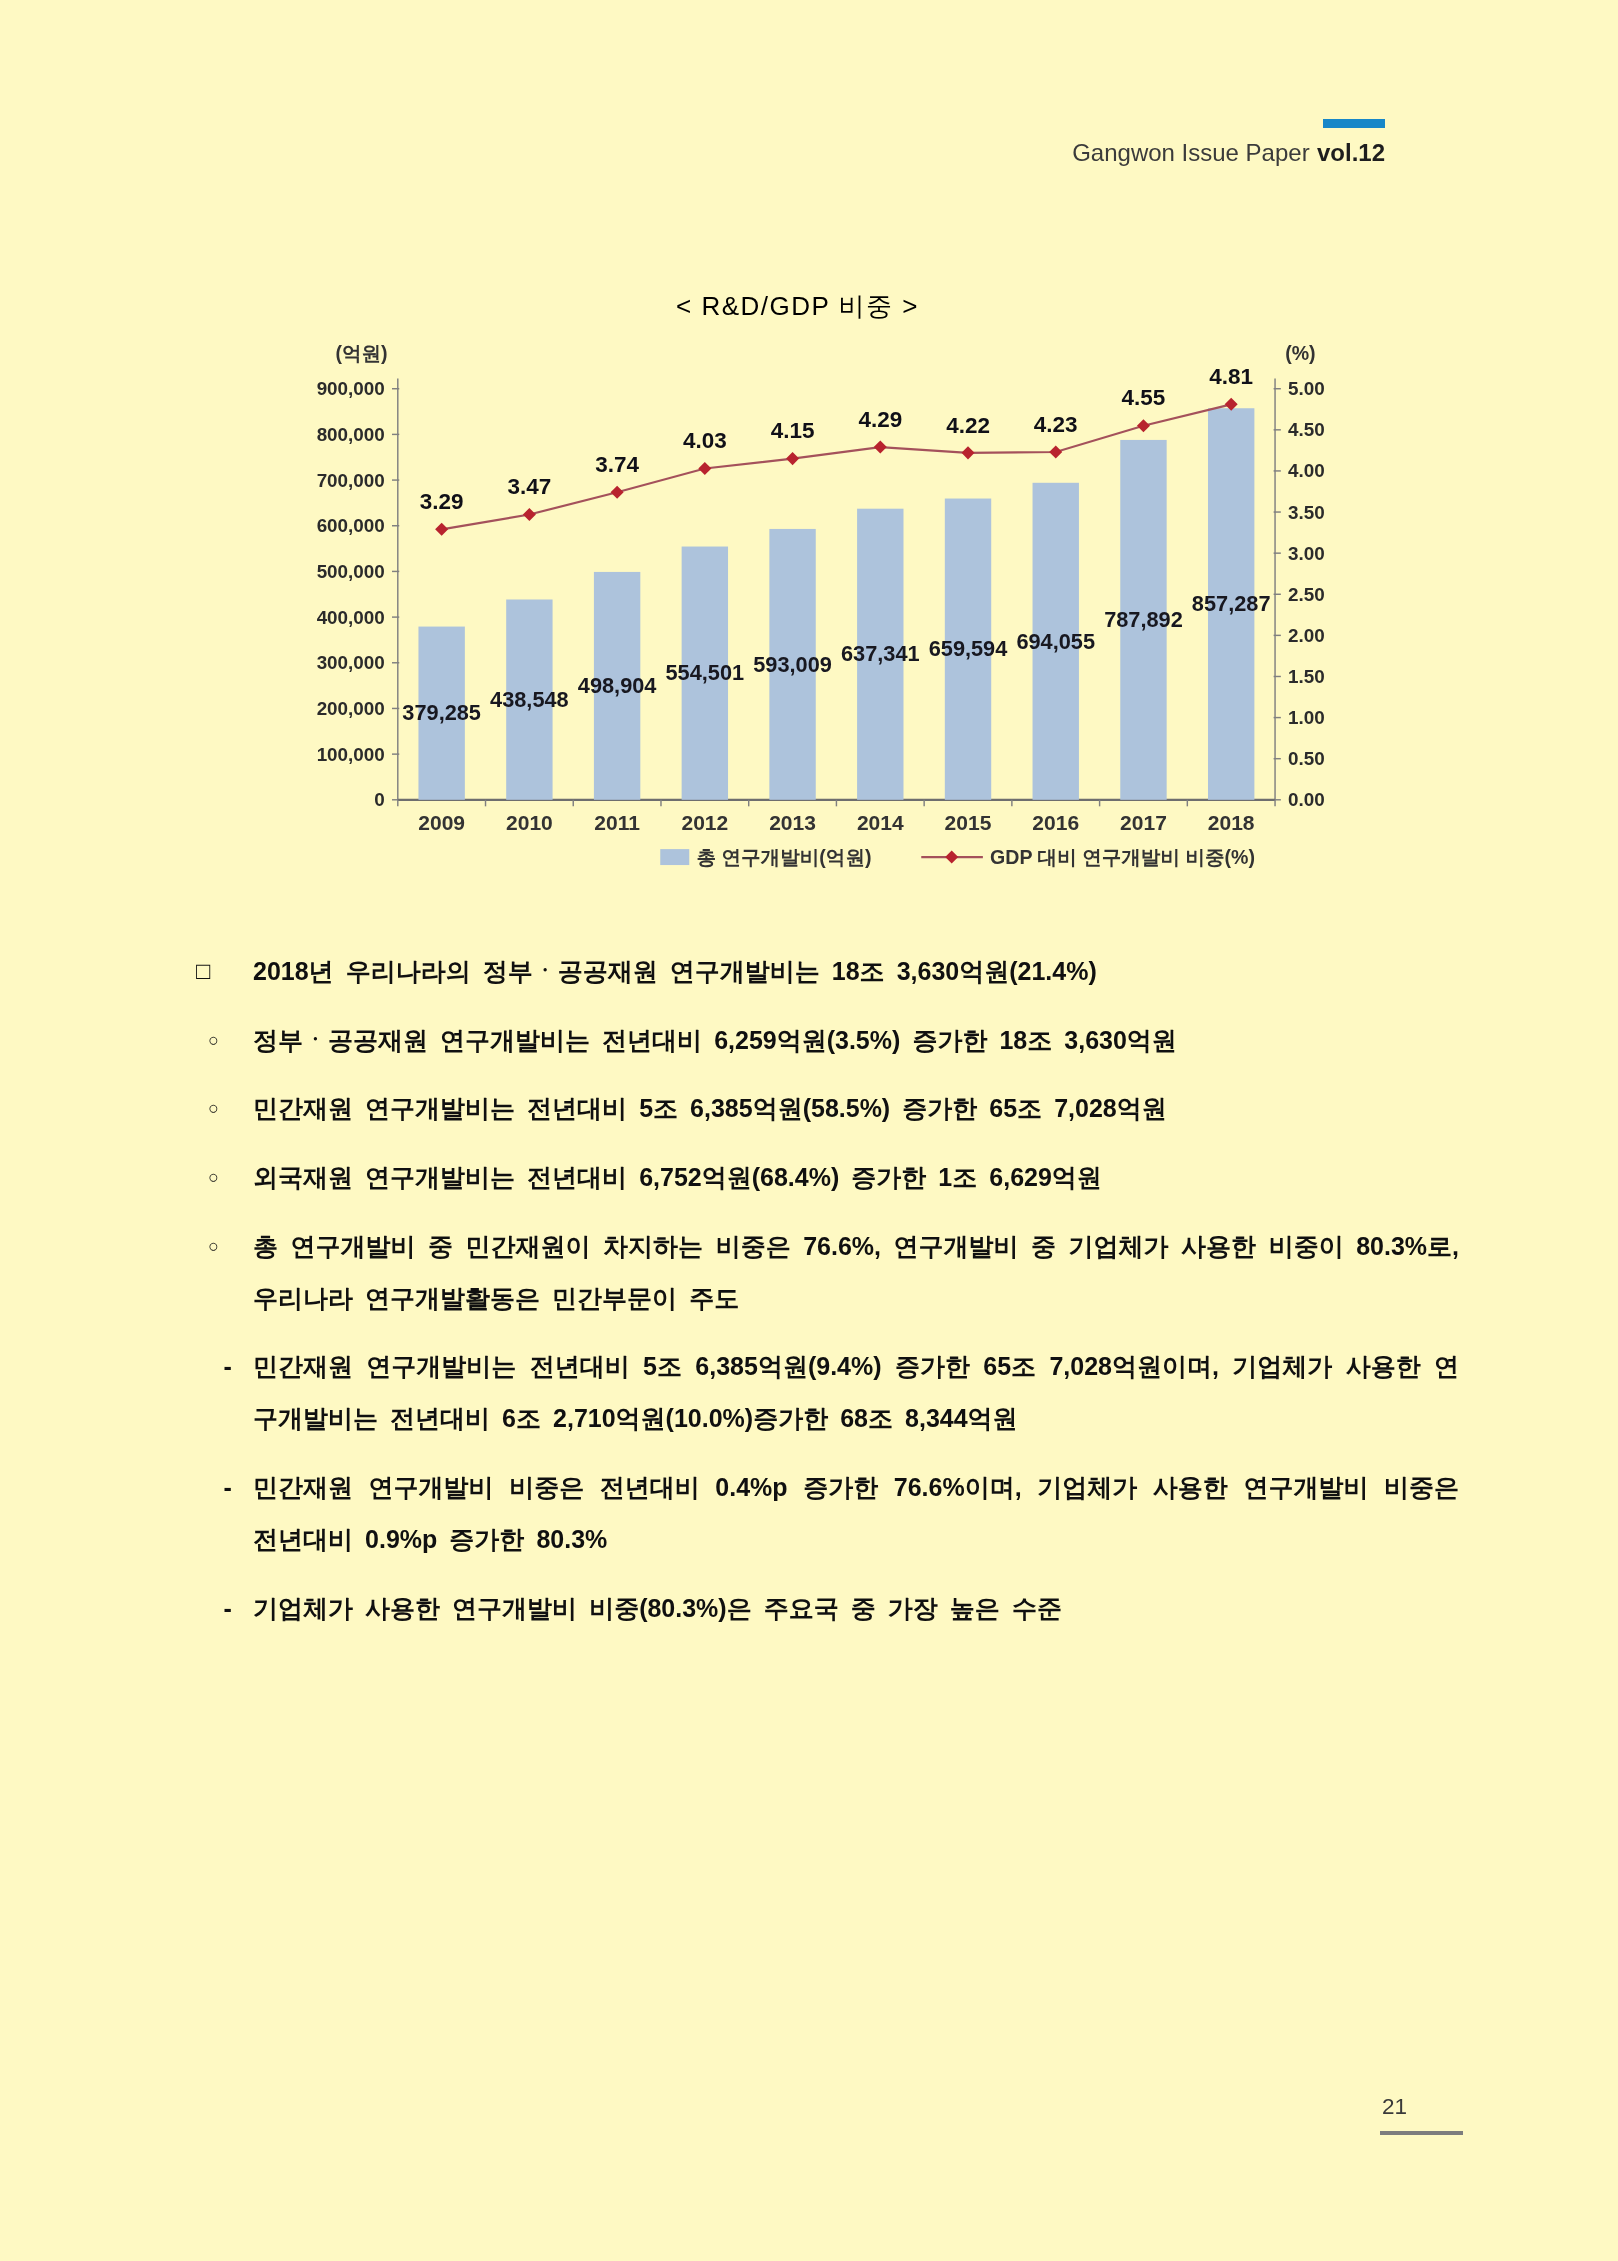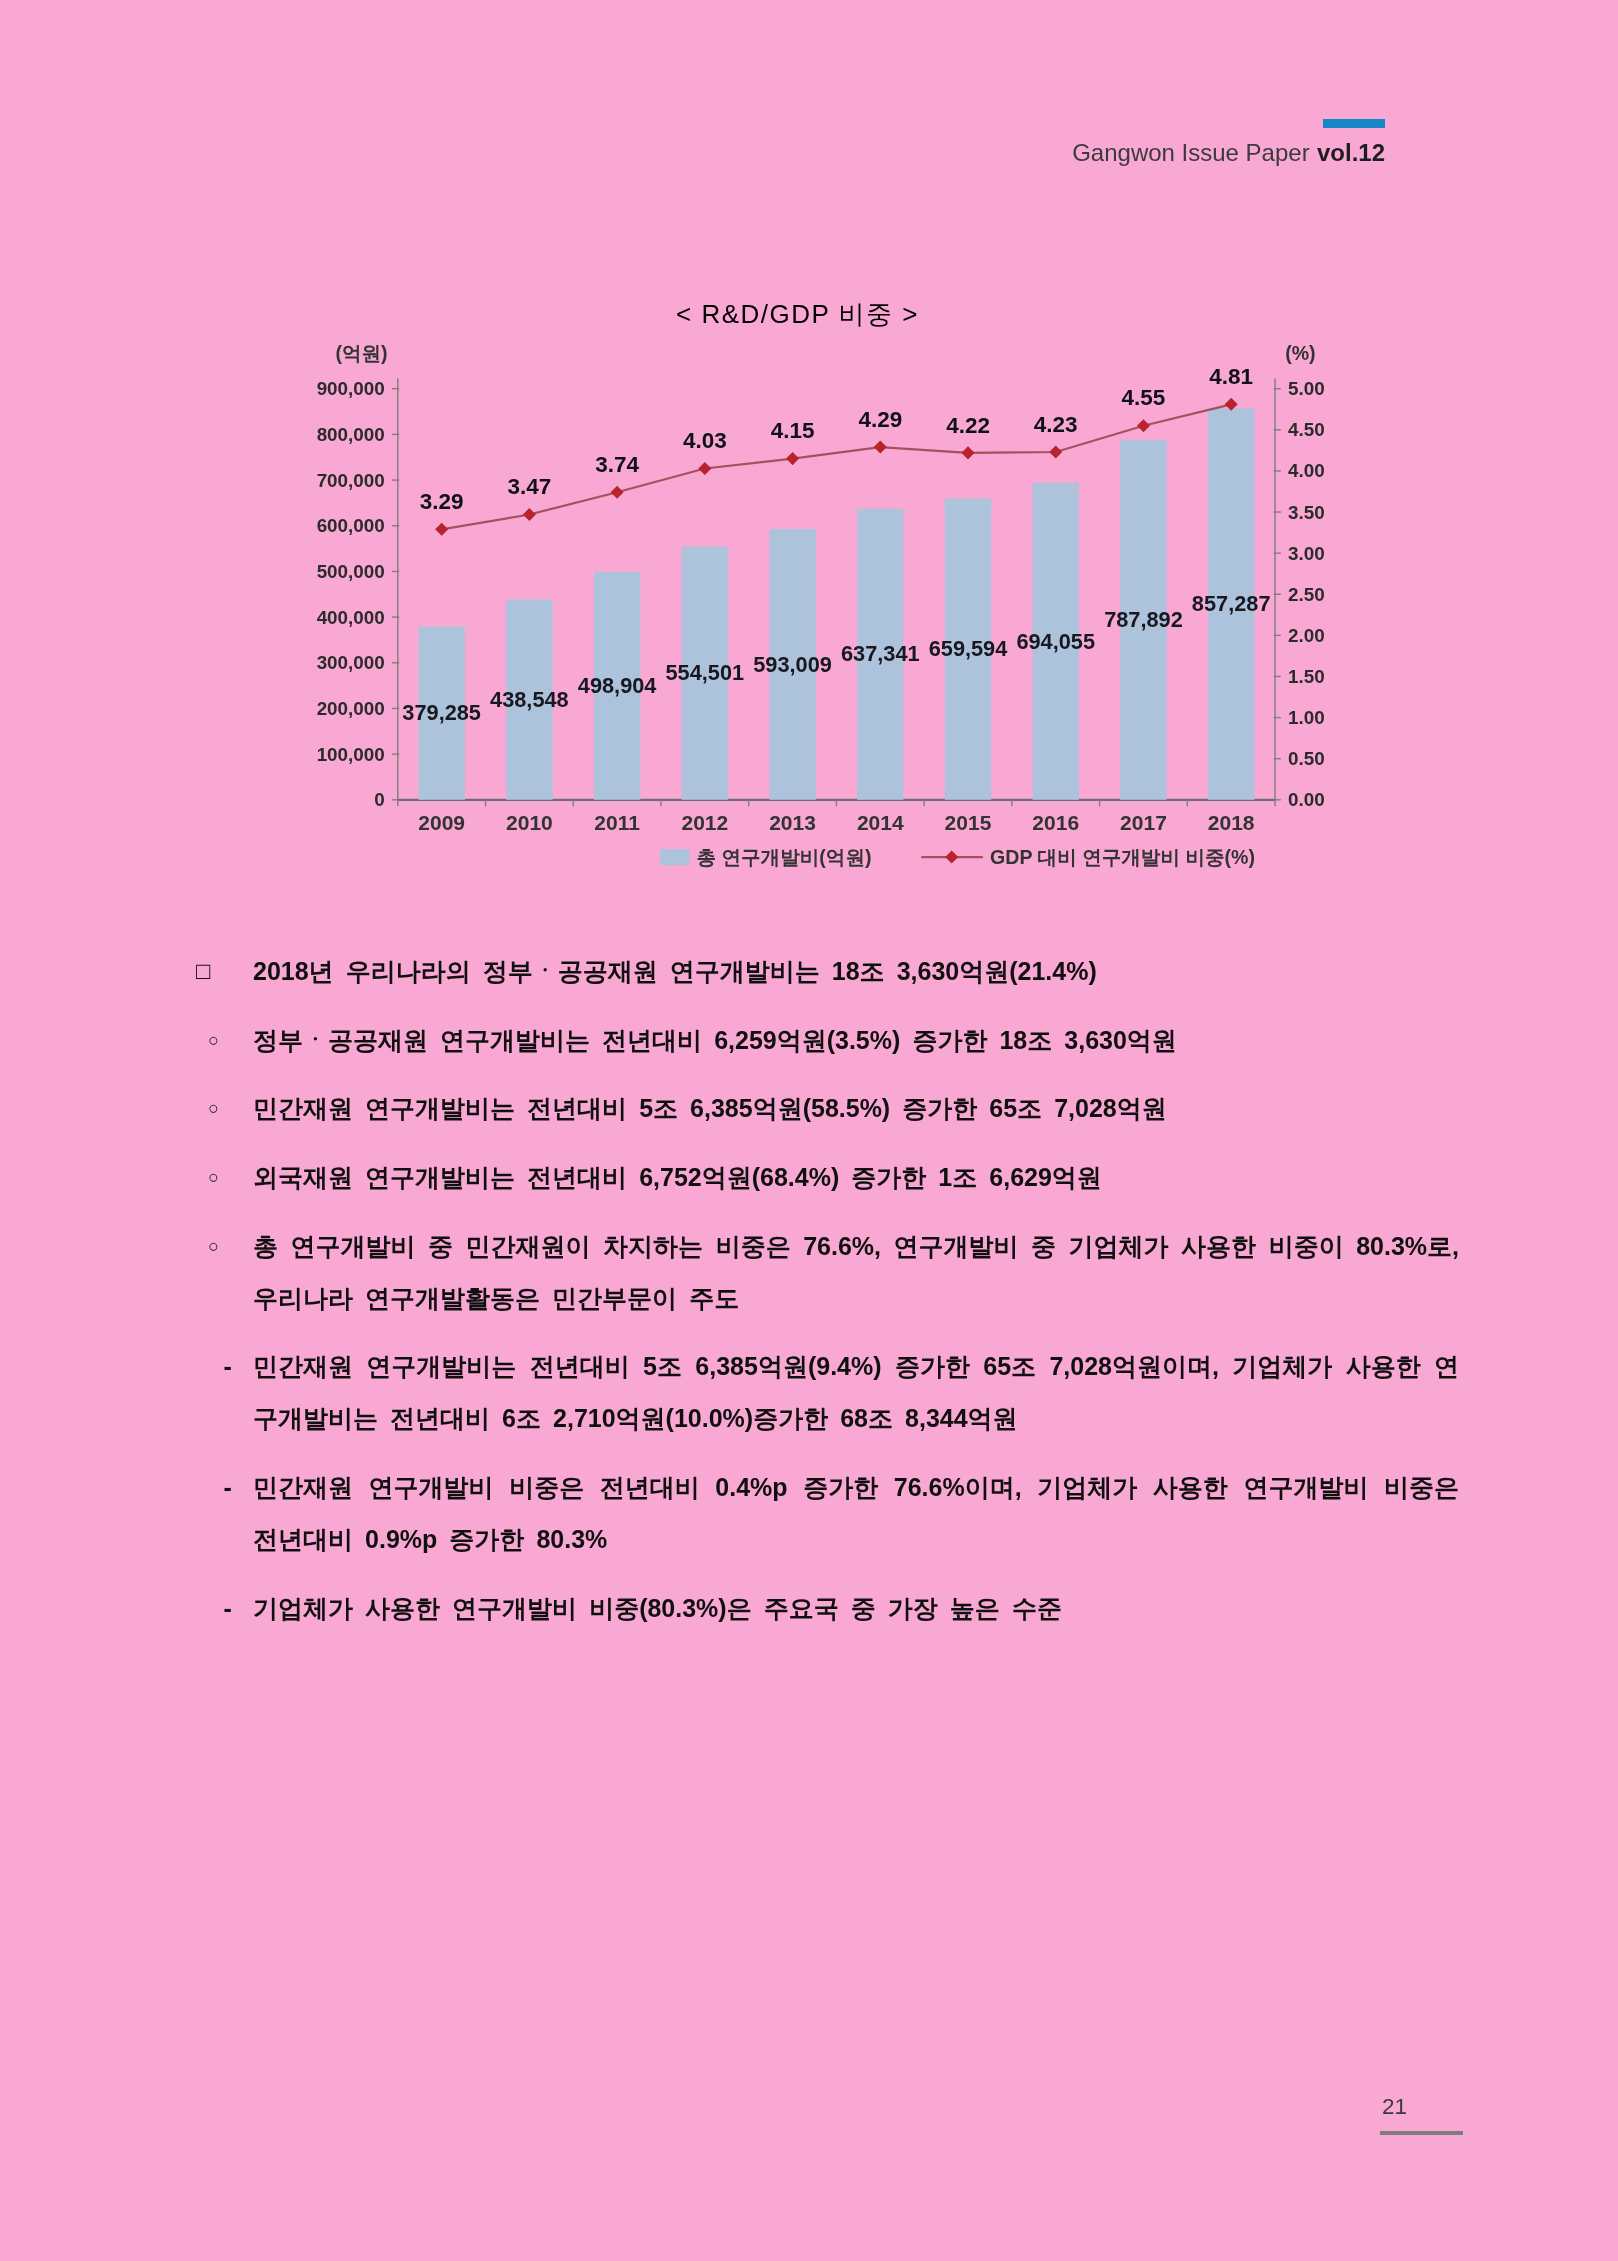--- a/index.html
+++ b/index.html
@@ -1,26 +1,26 @@
 <!DOCTYPE html>
 <html style="font-size:11.6px"><head>
 <meta charset="utf-8">
 <style>
   html,body{margin:0;padding:0;background:#ffffff;}
   *{box-sizing:border-box;}
   .page{
-    position:relative;width:1619px;height:2261px;background:#f9a8d4;
+    position:relative;width:1619px;height:2261px;background:#fef9c3;
     font-family:"Liberation Sans",sans-serif;color:#101010;overflow:hidden;
   }
   
   .header-bar{position:absolute;top:119px;right:234px;width:62px;height:9.4px;background:#1787c8;}
   .header-text{position:absolute;top:139px;right:234px;font-size:24px;color:#3b3b3b;white-space:nowrap;}
   .header-text b{color:#1e1e1e;font-weight:700;margin-left:7.3px;}
   
-  .chart-title{position:absolute;top:297px;left:0;width:1595px;text-align:center;
+  .chart-title{position:absolute;top:289px;left:0;width:1595px;text-align:center;
     font-size:26px;font-weight:400;letter-spacing:1.5px;color:#000;}
   #chart-svg{position:absolute;left:305px;top:330px;width:1044px;height:551px;}
   #chart-svg text{font-family:"Liberation Sans",sans-serif;}
   .source{position:absolute;left:193px;top:886px;font-size:22.5px;letter-spacing:1.1px;color:#101010;white-space:nowrap;}
   
   .body{position:absolute;left:196px;top:945px;width:1263px;font-size:25px;line-height:52px;color:#101010;}
   .para{display:flex;margin-bottom:16.7px;}
   .bullet{flex:0 0 57px;}
   .b-square{font-size:24px;}
   .b-circle{font-size:18px;padding-left:12.3px;}

